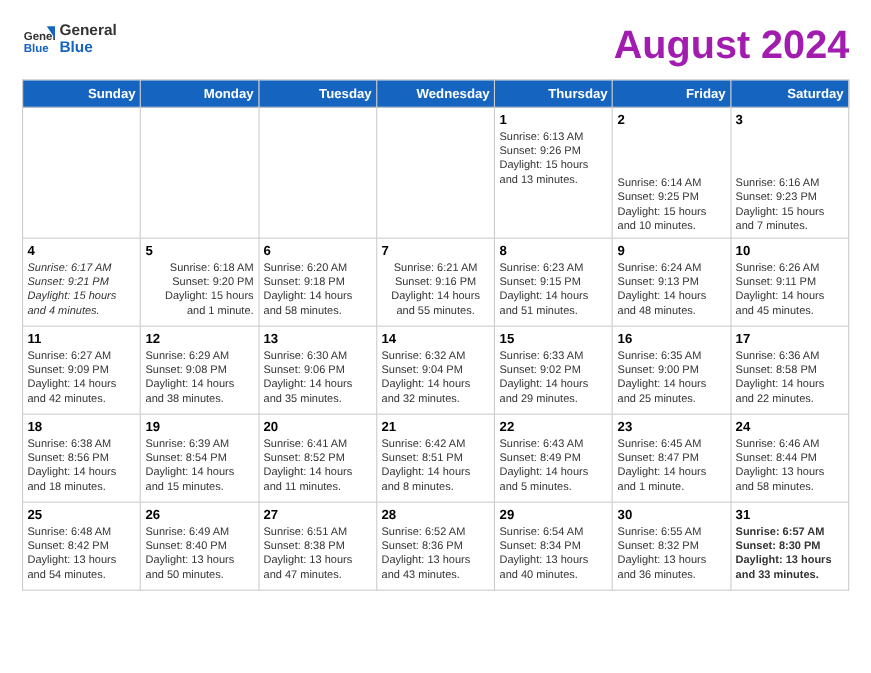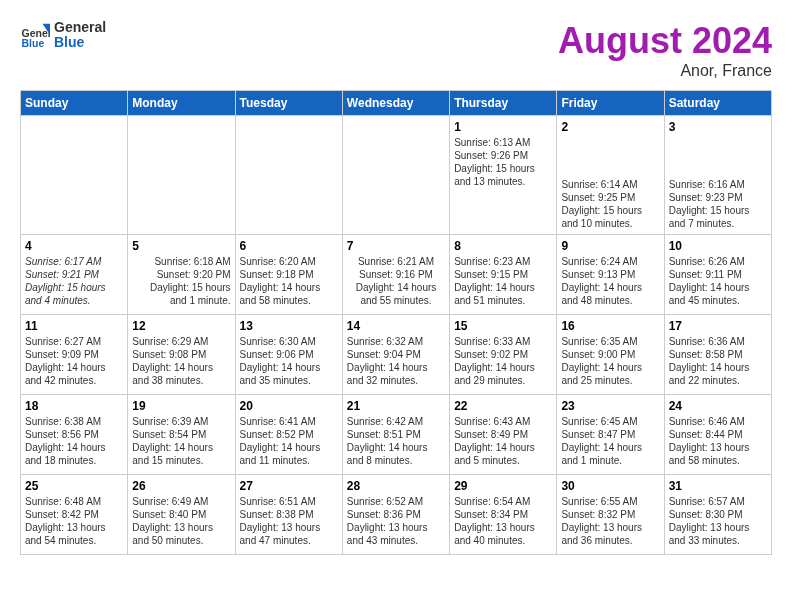--- a/index.html
+++ b/index.html
@@ -39,21 +39,21 @@
     }
     .calendar {
       width: 100%;
       border-collapse: collapse;
       font-size: 11px;
     }
     .calendar th {
       background: #1565c0;
       color: #fff;
       padding: 5px 4px;
-      text-align: left;
+      text-align: right;
       font-size: 12px;
       border: 1px solid #ccc;
     }
     .calendar td {
       border: 1px solid #ccc;
       vertical-align: top;
       padding: 4px;
       width: calc(100% / 7);
       height: 80px;
     }
@@ -87,21 +87,20 @@
       <text x="2" y="36" font-size="14" font-weight="bold" fill="#1565c0">Blue</text>
       <polygon points="30,5 40,5 40,20" fill="#1565c0"></polygon>
     </svg>
     <div style="display:flex;flex-direction:column;line-height:1.1;">
       <span style="font-size:14px;font-weight:bold;color:#333;">General</span>
       <span style="font-size:14px;font-weight:bold;color:#1565c0;">Blue</span>
     </div>
   </div>
   <div class="title-block">
     <div class="month-year">August 2024</div>
-    <div class="location">Anor, France</div>
   </div>
 </div>
 
 <table class="calendar">
   <thead>
     <tr>
     <th>Sunday</th>
         <th>Monday</th>
         <th>Tuesday</th>
         <th>Wednesday</th>
@@ -329,20 +328,20 @@
         </td>
         <td class="filled">
           <div class="day-num">30</div>
           <div class="day-info" style="white-space: pre-line;">Sunrise: 6:55 AM
 Sunset: 8:32 PM
 Daylight: 13 hours
 and 36 minutes.</div>
         </td>
         <td class="filled">
           <div class="day-num">31</div>
-          <div class="day-info" style="white-space: pre-line;">Sunrise: 6:57 AM
+          <div class="day-info" style="white-space: pre-line; font-weight: bold;">Sunrise: 6:57 AM
 Sunset: 8:30 PM
 Daylight: 13 hours
 and 33 minutes.</div>
         </td>
       </tr>
     </tbody>
 </table>
 
 </body></html>

